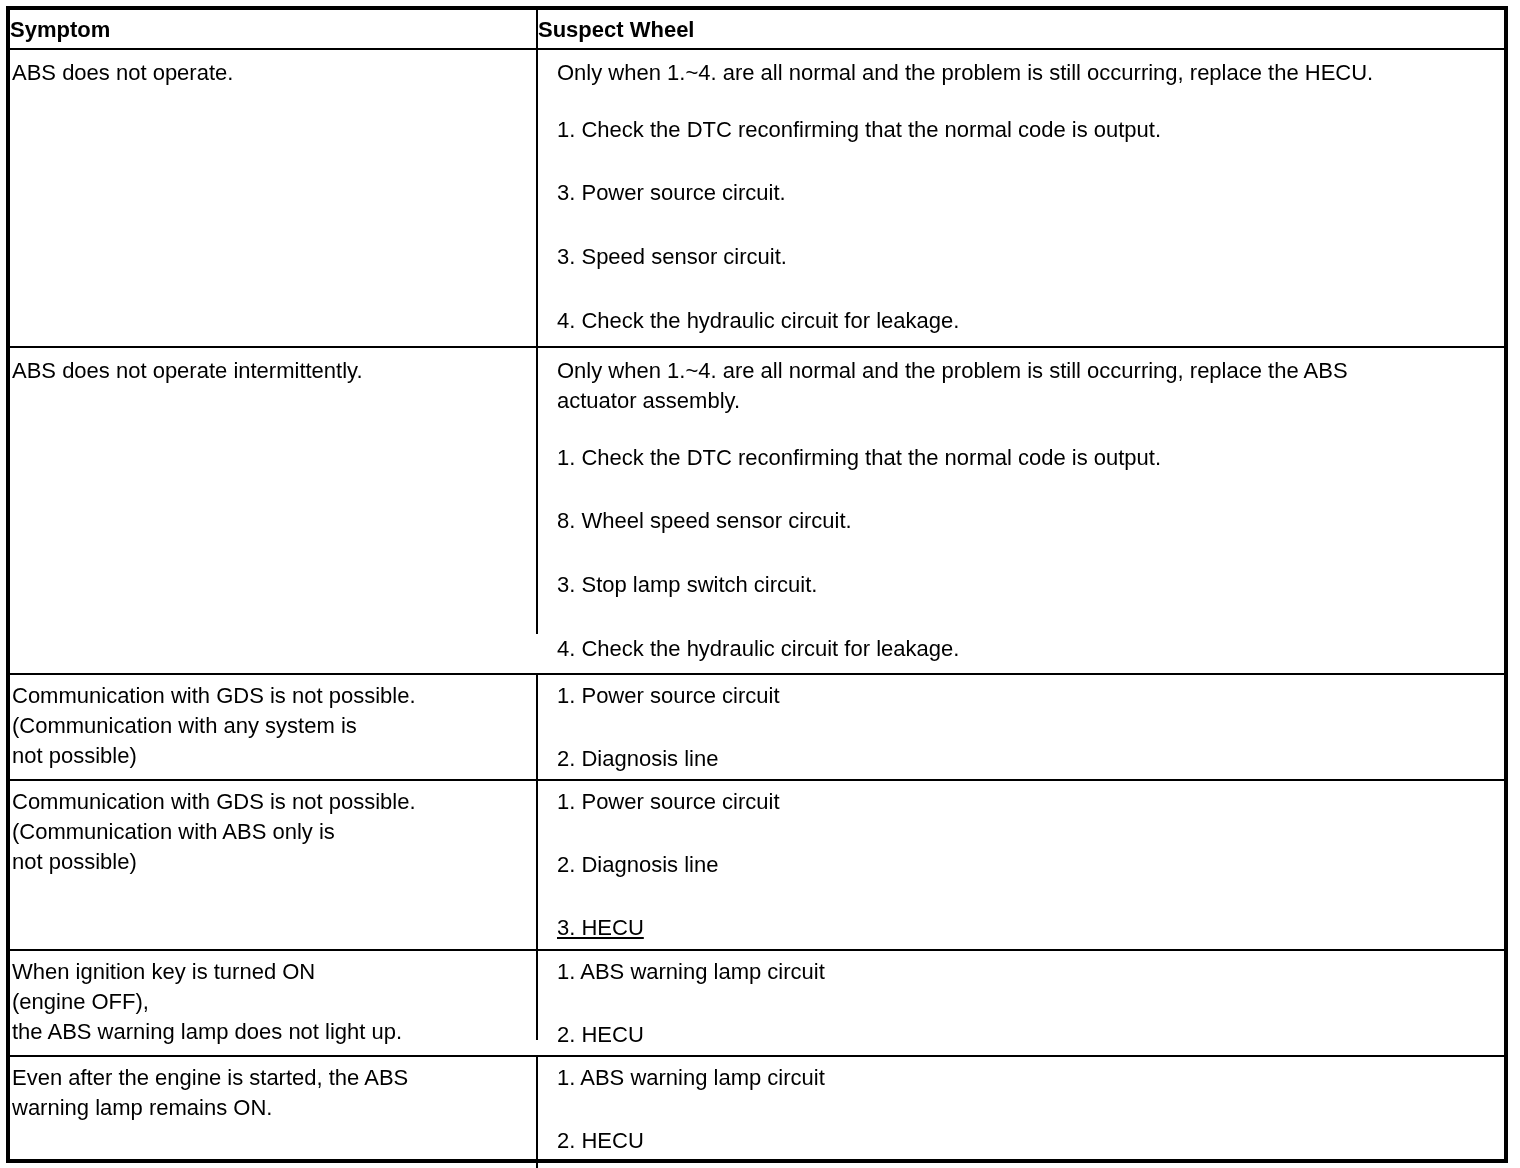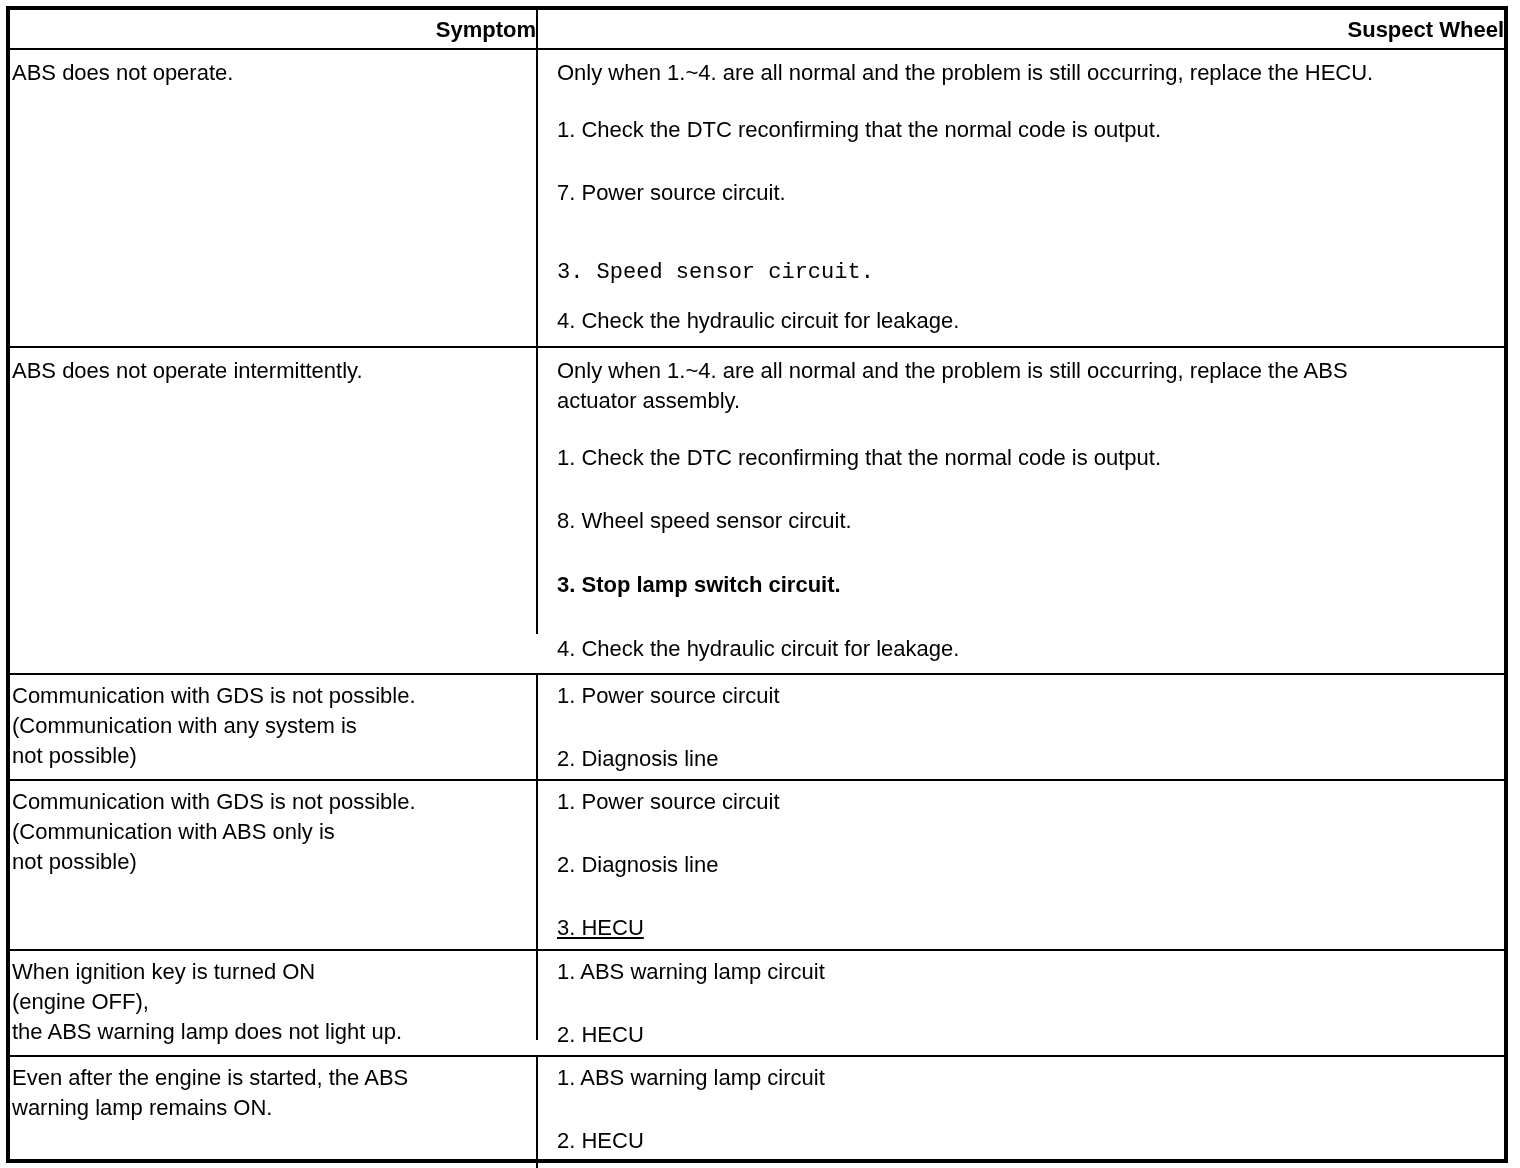--- a/index.html
+++ b/index.html
@@ -5,57 +5,57 @@
   html, body { margin: 0; padding: 0; background: #ffffff; }
   body { width: 1520px; height: 1168px; position: relative; overflow: hidden;
          font-family: "Liberation Sans", sans-serif; color: #000; }
   .tbl { position: absolute; left: 6px; top: 6px; width: 1502px; height: 1157px;
          box-sizing: border-box; border: 4px solid #000; }
   .row { position: absolute; left: 0; right: 0; border-top: 2px solid #000; box-sizing: border-box; }
   .row.first { border-top: none; }
   .col-l { position: absolute; left: 0; top: 0; bottom: 0; width: 528px; box-sizing: border-box;
            border-right: 2px solid #000; }
   .col-r { position: absolute; left: 528px; right: 0; top: 0; bottom: 0; }
-  .hdr { font-weight: bold; font-size: 22px; text-align: right; line-height: 40px; }
+  .hdr { font-weight: bold; font-size: 22px; text-align: left; line-height: 40px; }
   .cell-text { position: absolute; left: 2px; font-size: 22px; line-height: 30px; white-space: pre-line; }
   .r-text { position: absolute; left: 7px; font-size: 22px; line-height: 30px; white-space: pre-line; margin-left: 12px; }
 </style>
 </head>
 <body>
 
 <div class="tbl">
 
   <div class="row first" style="top:0;height:38px;">
     <div class="col-l hdr">Symptom</div>
     <div class="col-r hdr">Suspect Wheel</div>
   </div>
 
   <div class="row" style="top:38px;height:303px;">
     <div class="col-l">
       <div class="cell-text" style="top:8px;">ABS does not operate.</div>
     </div>
     <div class="col-r">
       <div class="r-text" style="top:8px;">Only when 1.~4. are all normal and the problem is still occurring, replace the HECU.</div>
       <div class="r-text" style="top:65px;">1. Check the DTC reconfirming that the normal code is output.</div>
-      <div class="r-text" style="top:128px;">7. Power source circuit.</div>
-      <div class="r-text" style="top:208px;font-family:Liberation Mono, monospace;">3. Speed sensor circuit.</div>
+      <div class="r-text" style="top:128px;">3. Power source circuit.</div>
+      <div class="r-text" style="top:192px;">3. Speed sensor circuit.</div>
       <div class="r-text" style="top:256px;">4. Check the hydraulic circuit for leakage.</div>
     </div>
   </div>
 
   <div class="row" style="top:336px;height:288px;">
     <div class="col-l">
       <div class="cell-text" style="top:8px;">ABS does not operate intermittently.</div>
     </div>
     <div class="col-r">
       <div class="r-text" style="top:8px;">Only when 1.~4. are all normal and the problem is still occurring, replace the ABS
 actuator assembly.</div>
       <div class="r-text" style="top:95px;">1. Check the DTC reconfirming that the normal code is output.</div>
       <div class="r-text" style="top:158px;">8. Wheel speed sensor circuit.</div>
-      <div class="r-text" style="top:222px;font-weight:bold;">3. Stop lamp switch circuit.</div>
+      <div class="r-text" style="top:222px;">3. Stop lamp switch circuit.</div>
       <div class="r-text" style="top:286px;">4. Check the hydraulic circuit for leakage.</div>
     </div>
   </div>
 
   <div class="row" style="top:663px;height:106px;">
     <div class="col-l">
       <div class="cell-text" style="top:6px;">Communication with GDS is not possible.
 (Communication with any system is
 not possible)</div>
     </div>

